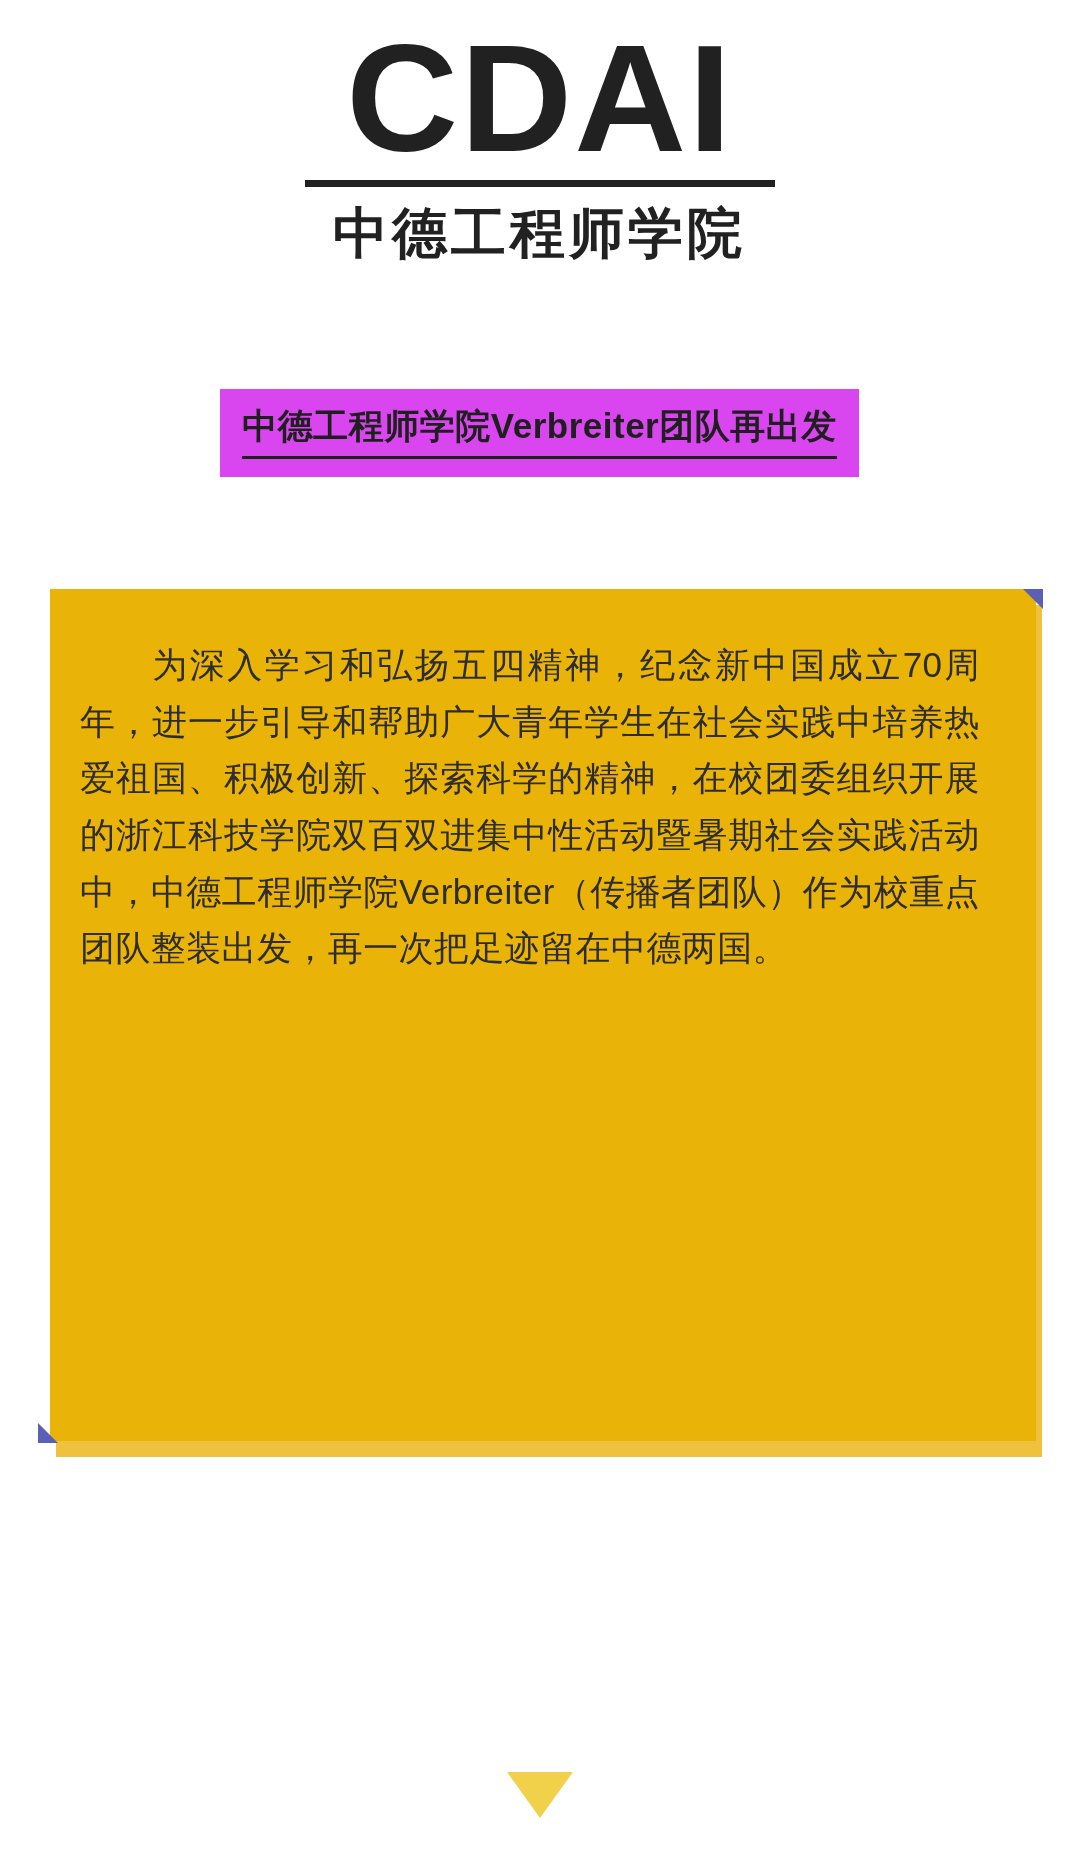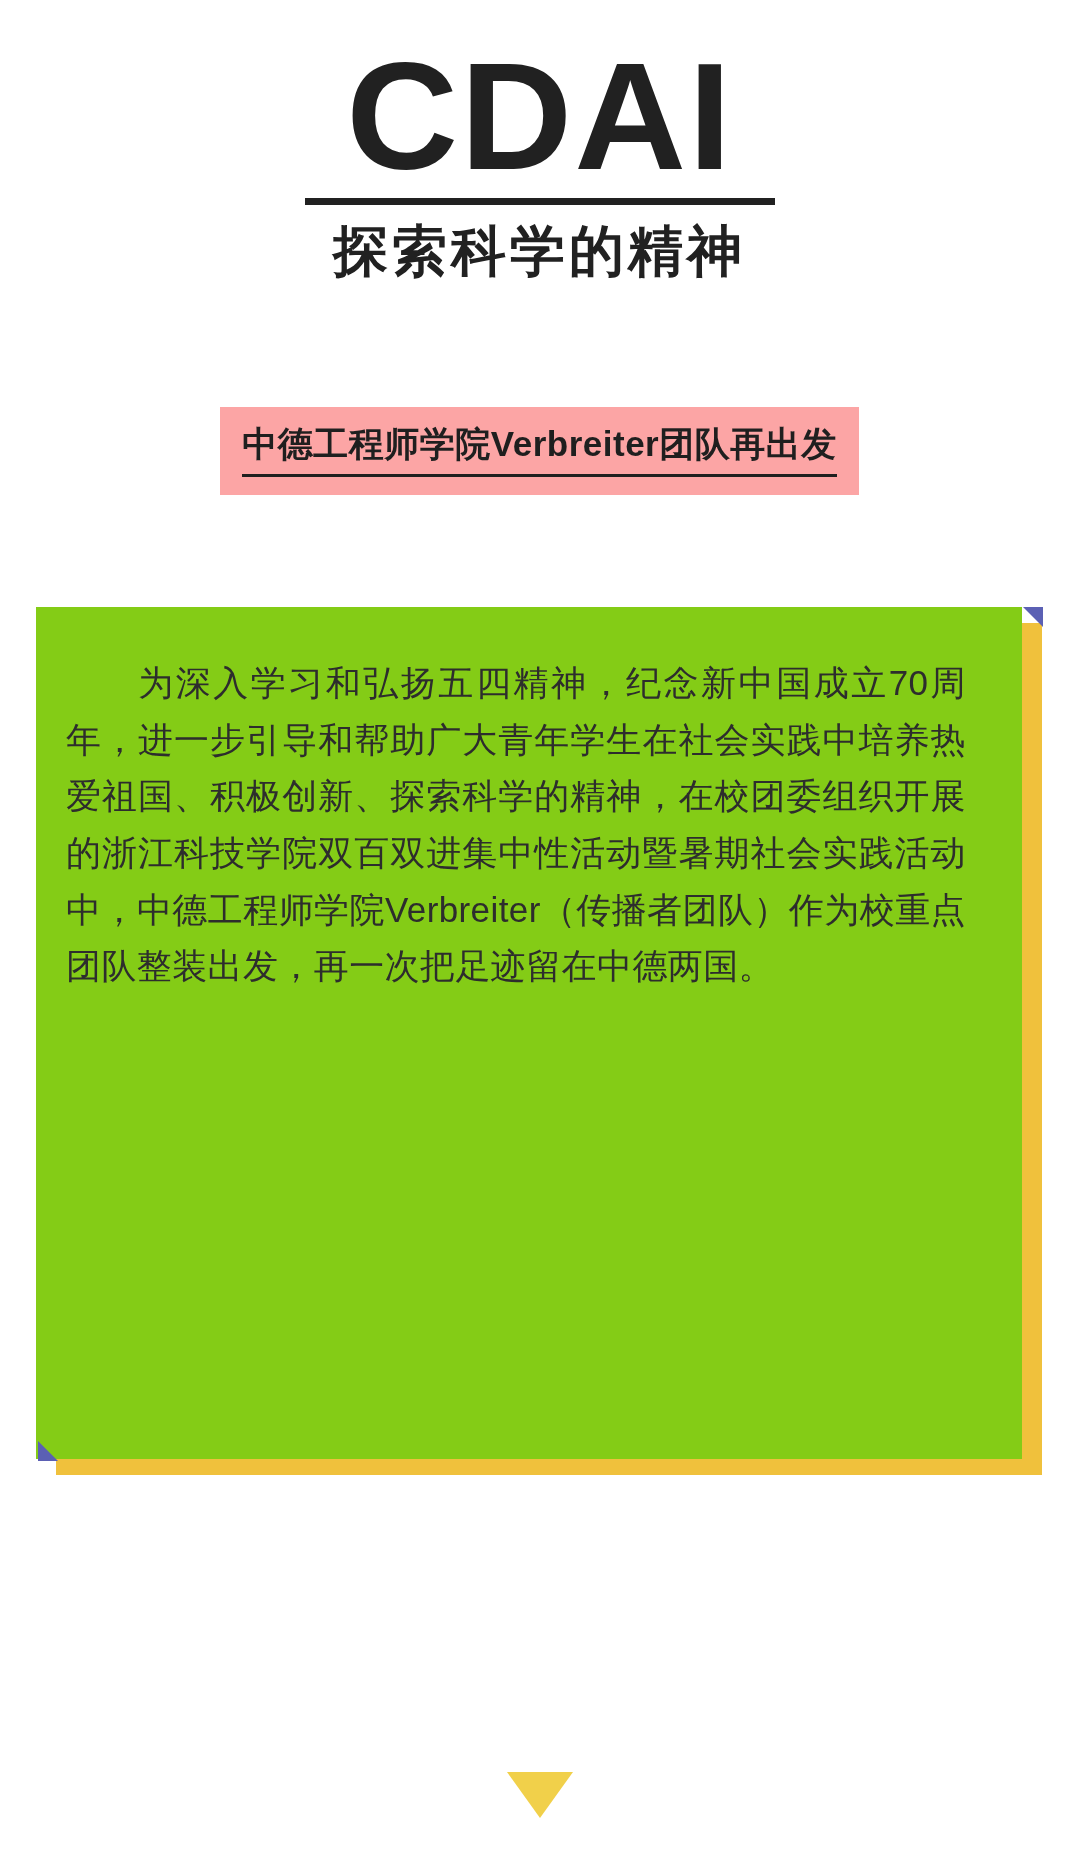--- a/index.html
+++ b/index.html
@@ -12,21 +12,21 @@
     height: 1860px;
     font-family: "Liberation Sans", "DejaVu Sans", sans-serif;
     color: #2a2a2a;
     position: relative;
     overflow: hidden;
   }
 
   
   .logo-block {
     width: 100%;
-    padding-top: 40px;
+    padding-top: 22px;
     display: flex;
     flex-direction: column;
     align-items: center;
   }
   .logo-acronym {
     font-family: "Liberation Sans", "DejaVu Sans", sans-serif;
     font-weight: 700;
     font-size: 152px;
     line-height: 1.0;
     letter-spacing: 2px;
@@ -49,21 +49,21 @@
   }
 
   
   .headline-wrap {
     margin-top: 118px;
     display: flex;
     justify-content: center;
   }
   .headline-hl {
     position: relative;
-    background: #fca5a5;
+    background: #d946ef;
     padding: 14px 22px 18px 22px;
   }
   .headline-text {
     font-size: 35px;
     font-weight: 700;
     color: #1f1f1f;
     letter-spacing: 0.5px;
     white-space: nowrap;
     border-bottom: 3px solid #1f1f1f;
     padding-bottom: 6px;
@@ -80,25 +80,25 @@
   .card-shadow {
     position: absolute;
     left: 56px;
     top: 16px;
     width: 986px;
     height: 852px;
     background: #f0c13c;
   }
   .card {
     position: absolute;
-    left: 36px;
+    left: 50px;
     top: 0px;
     width: 986px;
     height: 852px;
-    background: #84cc16;
+    background: #eab308;
     box-sizing: border-box;
     padding: 48px 56px 40px 30px;
   }
   .corner {
     position: absolute;
     width: 20px;
     height: 20px;
     background: #5b60b4;
   }
   .corner.tr {
@@ -143,21 +143,21 @@
     border-right: 33px solid transparent;
     border-top: 46px solid #f1d04a;
   }
 </style>
 </head>
 <body>
 
 <div class="logo-block">
   <div class="logo-acronym">CDAI</div>
   <div class="logo-rule"></div>
-  <div class="logo-cn">探索科学的精神</div>
+  <div class="logo-cn">中德工程师学院</div>
 </div>
 
 <div class="headline-wrap">
   <div class="headline-hl">
     <span class="headline-text">中德工程师学院Verbreiter团队再出发</span>
   </div>
 </div>
 
 <div class="card-area">
   <div class="card-shadow"></div>

